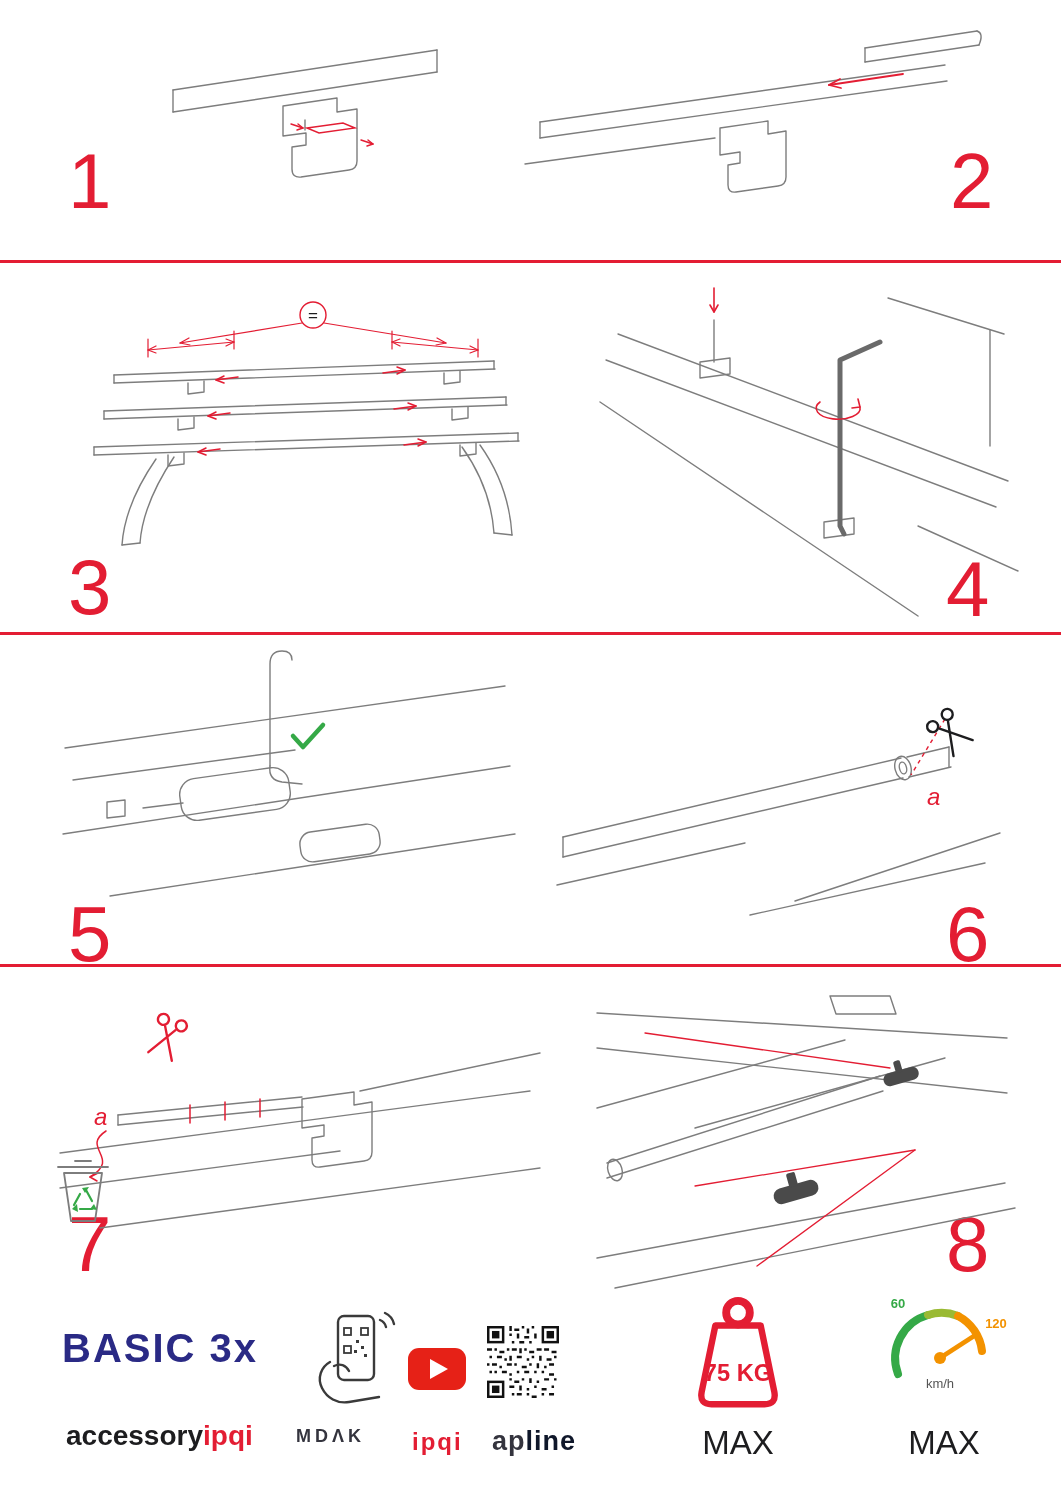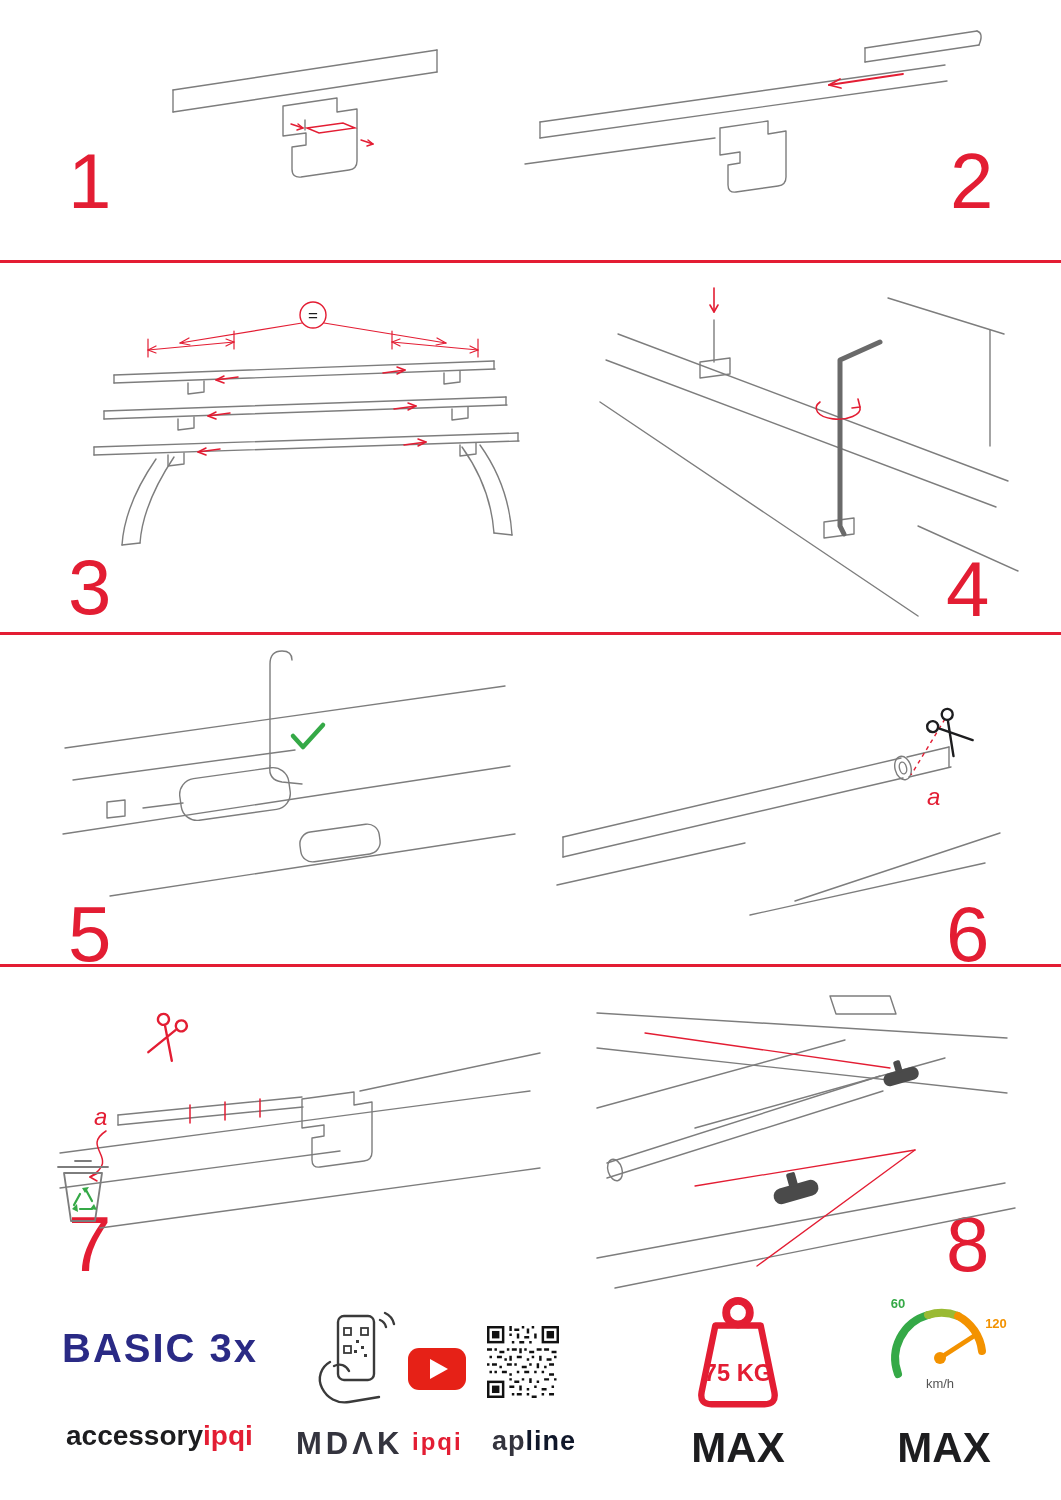--- a/index.html
+++ b/index.html
@@ -13,25 +13,25 @@
   .divider{position:absolute;left:0;width:1061px;height:3px;background:#e31d33;}
   .ill{position:absolute;}
   .cut-label{font-family:"Liberation Sans",sans-serif;font-style:italic;}
   .brand-title{
     position:absolute;left:62px;top:1326px;font-size:40px;font-weight:700;
     color:#2a2a85;letter-spacing:2px;
   }
   .brand-subtitle{position:absolute;left:66px;top:1420px;font-size:28px;font-weight:700;color:#1d1d1f;}
   .brand-subtitle .red{color:#e31d33;}
   .partner-label{position:absolute;font-weight:700;color:#34343e;}
-  .mdak{left:296px;top:1426px;font-size:31px;letter-spacing:4px;}
+  .mdak{left:296px;top:1426px;font-size:18px;letter-spacing:4px;}
   .ipqi{left:412px;top:1428px;font-size:24px;color:#e31d33;letter-spacing:2px;}
   .apline{left:492px;top:1426px;font-size:27px;letter-spacing:1px;}
   .apline .red{color:#0f172a;}
-  .max-label{position:absolute;width:120px;text-align:center;font-size:42px;font-weight:700;color:#1d1d1f;}
+  .max-label{position:absolute;width:120px;text-align:center;font-size:33px;font-weight:400;color:#1d1d1f;}
 </style>
 </head>
 <body>
 
 <div class="page">
 
   <div class="step-num" style="left:68px;top:142px;">1</div>
 
   <svg class="ill" style="left:165px;top:28px;" width="280" height="205" viewBox="0 0 280 205">
     <g stroke="#7d7d7d" stroke-width="1.4" fill="none" stroke-linecap="round" stroke-linejoin="round">

